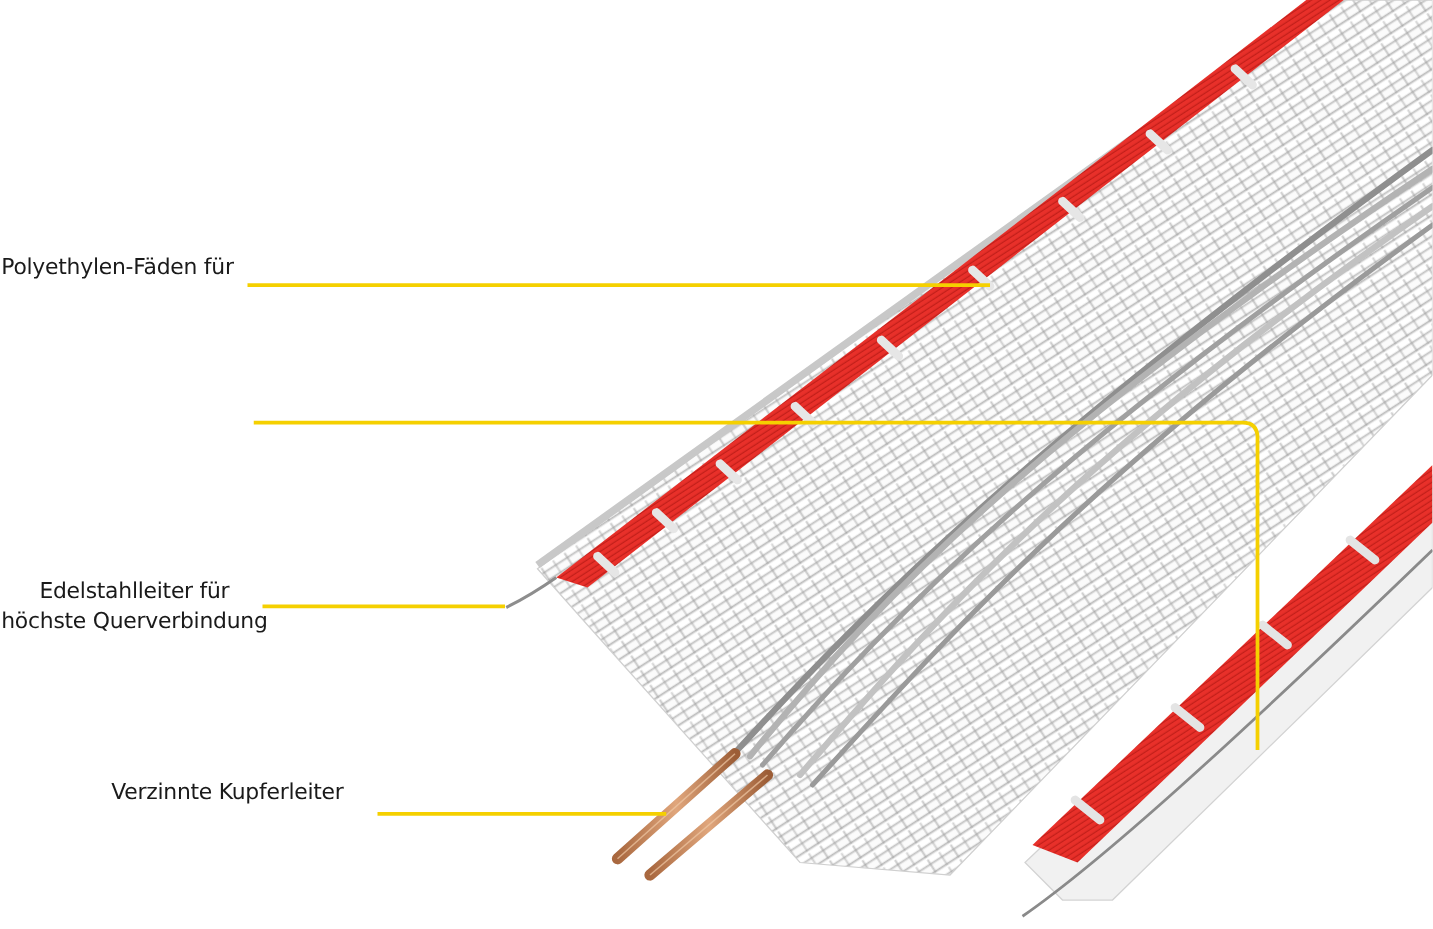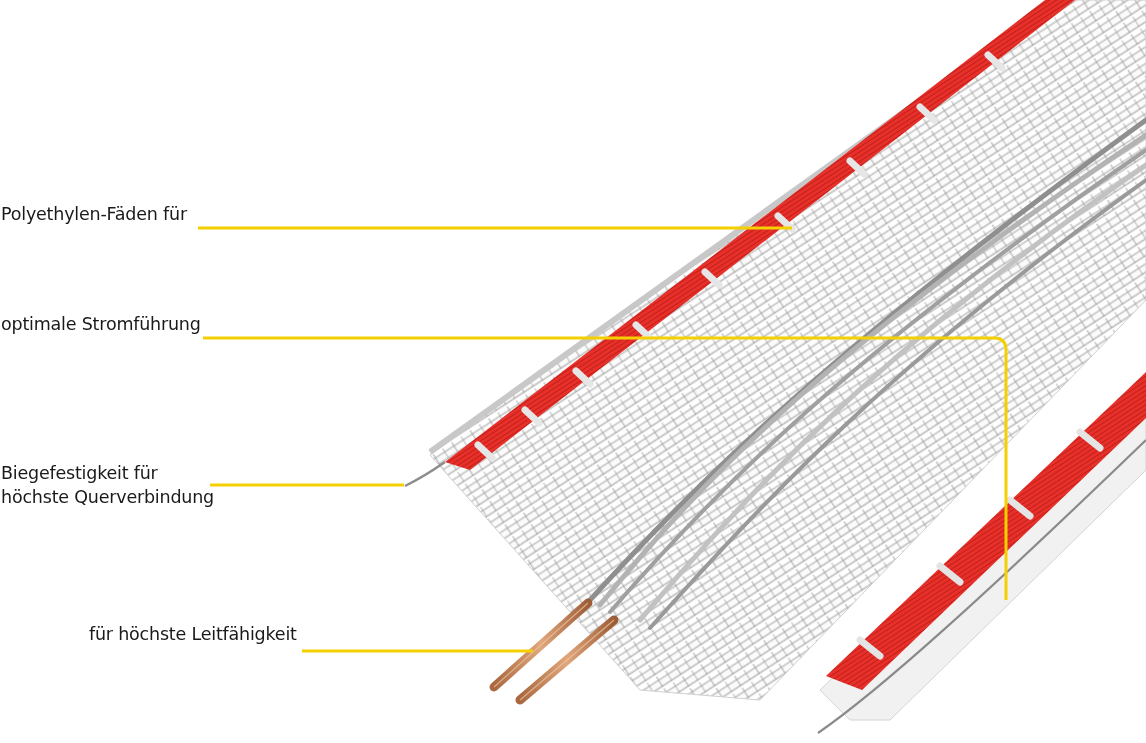--- a/index.html
+++ b/index.html
@@ -12,20 +12,21 @@
       height: 743px;
       position: relative;
       overflow: hidden;
       font-family: "DejaVu Sans", "Liberation Sans", sans-serif;
     }
     .canvas {
       position: absolute;
       left: 0; top: 0;
       width: 1146px;
       height: 743px;
+      text-align: center;
     }
     .illustration {
       position: absolute;
       left: 0; top: 0;
       width: 1146px;
       height: 743px;
     }
     .label {
       position: absolute;
       color: #1a1a1a;
@@ -123,25 +124,24 @@
       <line x1="210" y1="485" x2="404" y2="485"></line>
       <line x1="302" y1="651" x2="533" y2="651"></line>
     </g>
   </svg>
 
   <div class="label" id="label-1">
     <span>Polyethylen-Fäden für</span>
   </div>
 
   <div class="label" id="label-2">
-    <span>optimale Stromführung</span>
   </div>
 
   <div class="label" id="label-3">
-    <span>Biegefestigkeit für</span>
+    <span>Edelstahlleiter für</span>
     <span>höchste Querverbindung</span>
   </div>
 
   <div class="label" id="label-4">
-    <span>für höchste Leitfähigkeit</span>
+    <span>Verzinnte Kupferleiter</span>
   </div>
 
 </div>
 
 </body></html>

